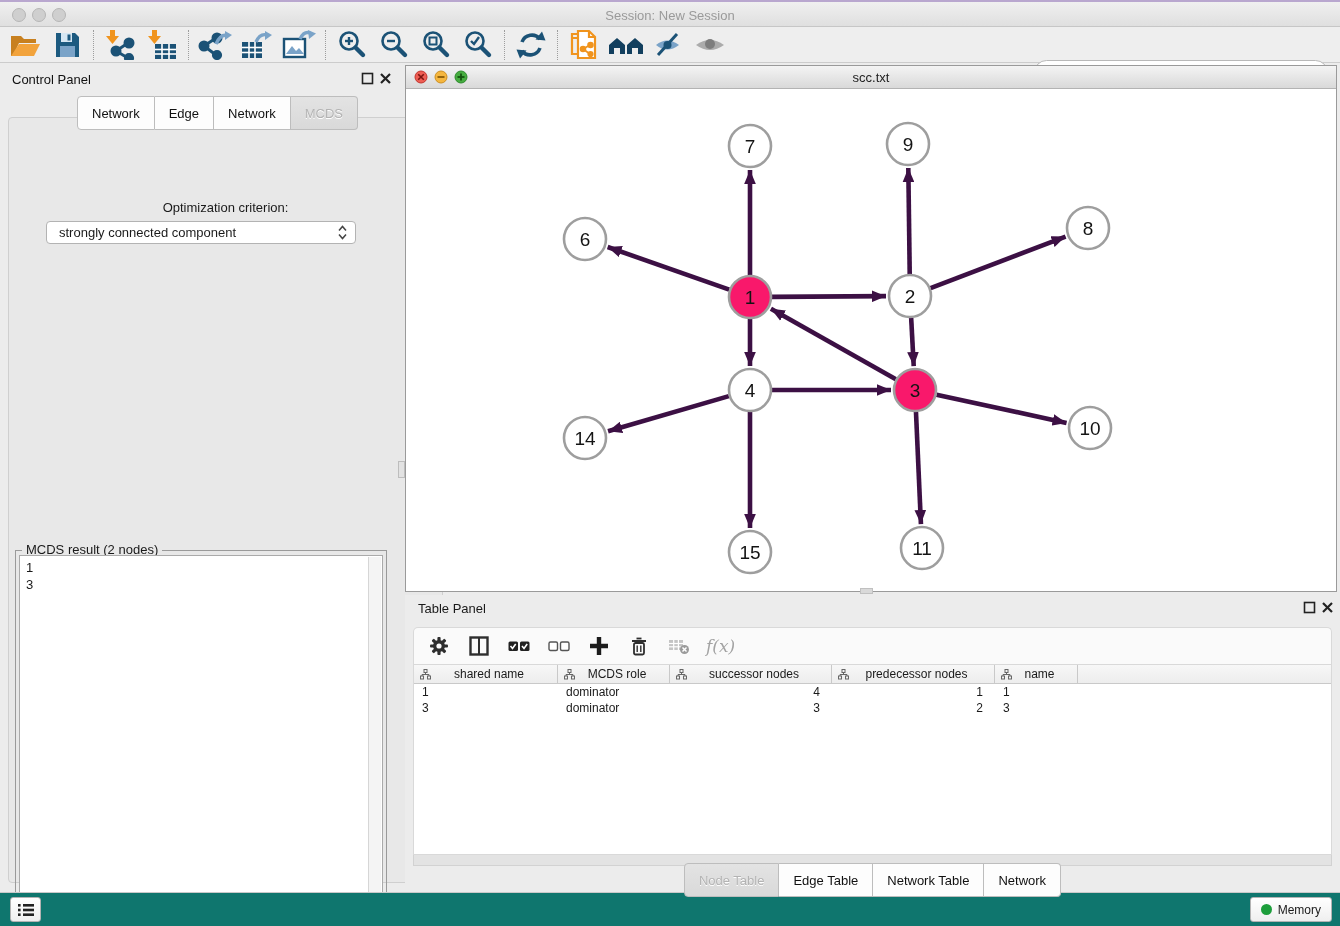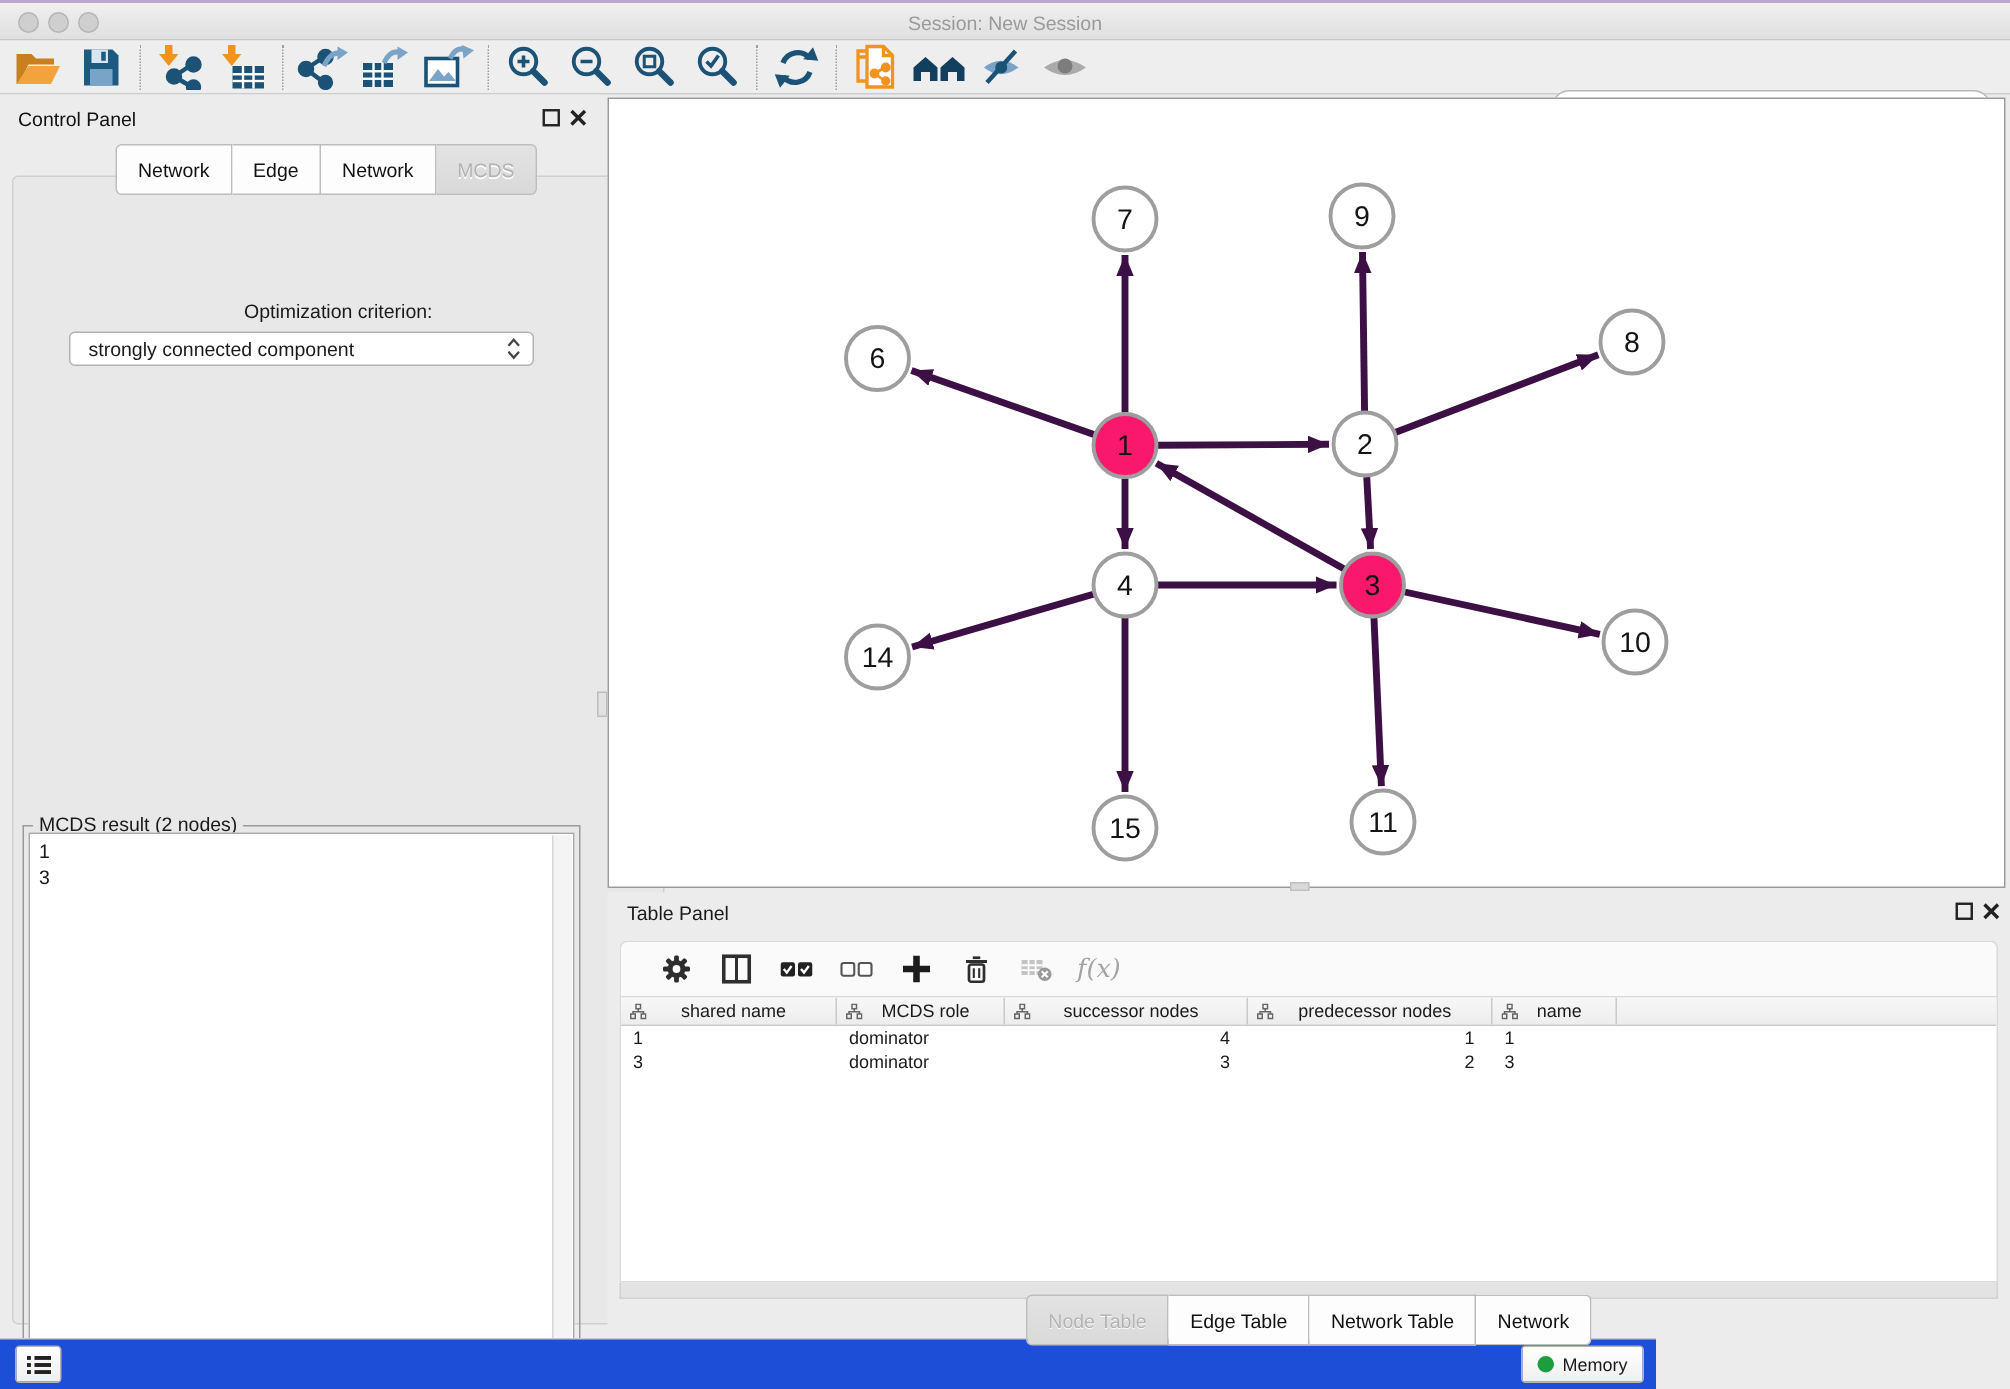--- a/index.html
+++ b/index.html
@@ -71,38 +71,38 @@
   #v-splitter-handle { position:absolute; left:398px; top:461px; width:7px; height:17px;
     background:#e2e2e2; border:1px solid #bdbdbd; }
   #h-splitter-handle { position:absolute; left:860px; top:588px; width:13px; height:6px;
     background:#d9d9d9; border:1px solid #c0c0c0; }
 
   
   #table-panel { position:absolute; left:405px; top:595px; width:935px; height:295px; background:#ececec; }
   #tp-title { position:absolute; left:13px; top:6px; font-size:13px; }
   #tp-toolbar { position:absolute; left:8px; top:32px; width:919px; height:37px;
     background:#fafafa; border:1px solid #d9d9d9; border-bottom:none;
-    border-radius:5px 5px 0 0; display:flex; align-items:center; padding-left:24px; gap:14px; }
+    border-radius:5px 5px 0 0; display:flex; align-items:center; padding-left:12px; gap:14px; }
   .tp-btn { height:30px; min-width:26px; display:flex; align-items:center; justify-content:center; }
   #tp-table { position:absolute; left:8px; top:69px; width:919px; height:191px; background:#ffffff;
     border:1px solid #d9d9d9; overflow:hidden; }
   #tp-header { display:flex; height:19px; background:linear-gradient(#f7f7f7,#ededed);
     border-bottom:1px solid #c9c9c9; }
   .th { display:flex; align-items:center; border-right:1px solid #c9c9c9; font-size:12px; }
   .th .th-label { flex:1; text-align:center; padding-right:10px; }
   .th .tree-ic { margin-left:6px; display:flex; }
   .tr { display:flex; height:16px; font-size:12px; }
   .td { overflow:hidden; white-space:nowrap; }
   #tp-strip { position:absolute; left:8px; top:260px; width:919px; height:11px; background:#e3e3e3;
     border:1px solid #d2d2d2; border-top:none; }
   #tp-tabs { position:absolute; left:0; right:0; top:268px; display:flex; justify-content:center; }
 
   
-  #statusbar { position:absolute; left:0; top:892px; width:1104px; height:34px;
-    background:#1d4ed8; border-top:1px solid #c9c9c9; }
+  #statusbar { position:absolute; left:0; top:892px; width:1340px; height:34px;
+    background:#0f766e; border-top:1px solid #c9c9c9; }
   #status-list-btn { position:absolute; left:10px; top:4px; width:31px; height:25px;
     background:linear-gradient(#ffffff,#efefef); border:1px solid #b3b3b3; border-radius:3px;
     display:flex; align-items:center; justify-content:center; }
   #memory-btn { position:absolute; right:8px; top:4px; height:25px; padding:0 10px;
     background:linear-gradient(#ffffff,#efefef); border:1px solid #b3b3b3; border-radius:3px;
     display:flex; align-items:center; gap:6px; font-size:12px; }
   #memory-dot { width:11px; height:11px; border-radius:50%; background:#1d9e3c; }
 
   .fx { font-family:"DejaVu Serif", serif; font-style:italic; font-size:17px; color:#a3a3a3; }
 </style>
@@ -306,20 +306,37 @@
             <div>1</div>
             <div>3</div>
           </div>
         <div id="result-scroll"></div>
       </div>
     </div>
   </div>
 </div>
 
 <div id="network-window">
+  <div id="nw-titlebar">
+    <svg class="nw-light" style="left:8px" width="14" height="14" viewBox="0 0 14 14">
+      <circle cx="7" cy="7" r="6" fill="#ee5e54" stroke="#c2352e" stroke-width="1"></circle>
+      <line x1="4.2" y1="4.2" x2="9.8" y2="9.8" stroke="#7e1410" stroke-width="1.6"></line>
+      <line x1="9.8" y1="4.2" x2="4.2" y2="9.8" stroke="#7e1410" stroke-width="1.6"></line>
+    </svg>
+    <svg class="nw-light" style="left:28px" width="14" height="14" viewBox="0 0 14 14">
+      <circle cx="7" cy="7" r="6" fill="#f5b63e" stroke="#cd8f21" stroke-width="1"></circle>
+      <line x1="3.5" y1="7" x2="10.5" y2="7" stroke="#8a5b07" stroke-width="1.8"></line>
+    </svg>
+    <svg class="nw-light" style="left:48px" width="14" height="14" viewBox="0 0 14 14">
+      <circle cx="7" cy="7" r="6" fill="#46ad40" stroke="#2d8a2c" stroke-width="1"></circle>
+      <line x1="3.5" y1="7" x2="10.5" y2="7" stroke="#14540f" stroke-width="1.8"></line>
+      <line x1="7" y1="3.5" x2="7" y2="10.5" stroke="#14540f" stroke-width="1.8"></line>
+    </svg>
+    <div id="nw-title">scc.txt</div>
+  </div>
   <svg id="graph-svg" width="930" height="502">
       <defs>
         <marker id="arrow" viewBox="0 0 12 10" refX="12" refY="5" markerWidth="14" markerHeight="12" orient="auto" markerUnits="userSpaceOnUse">
   <path d="M0 0 L12 5 L0 10 Z" fill="#3c1044"></path>
         </marker>
       </defs>
       <line x1="344" y1="186" x2="344" y2="81" stroke="#3c1044" stroke-width="4.6" marker-end="url(#arrow)"></line>
       <line x1="323.2449403778676" y1="200.7042820722201" x2="201.64188322414446" y2="157.9589650121235" stroke="#3c1044" stroke-width="4.6" marker-end="url(#arrow)"></line>
       <line x1="365.9995703250881" y1="207.8625026854682" x2="480.0004687362675" y2="207.1499970703983" stroke="#3c1044" stroke-width="4.6" marker-end="url(#arrow)"></line>
       <line x1="344" y1="230" x2="344" y2="277" stroke="#3c1044" stroke-width="4.6" marker-end="url(#arrow)"></line>

